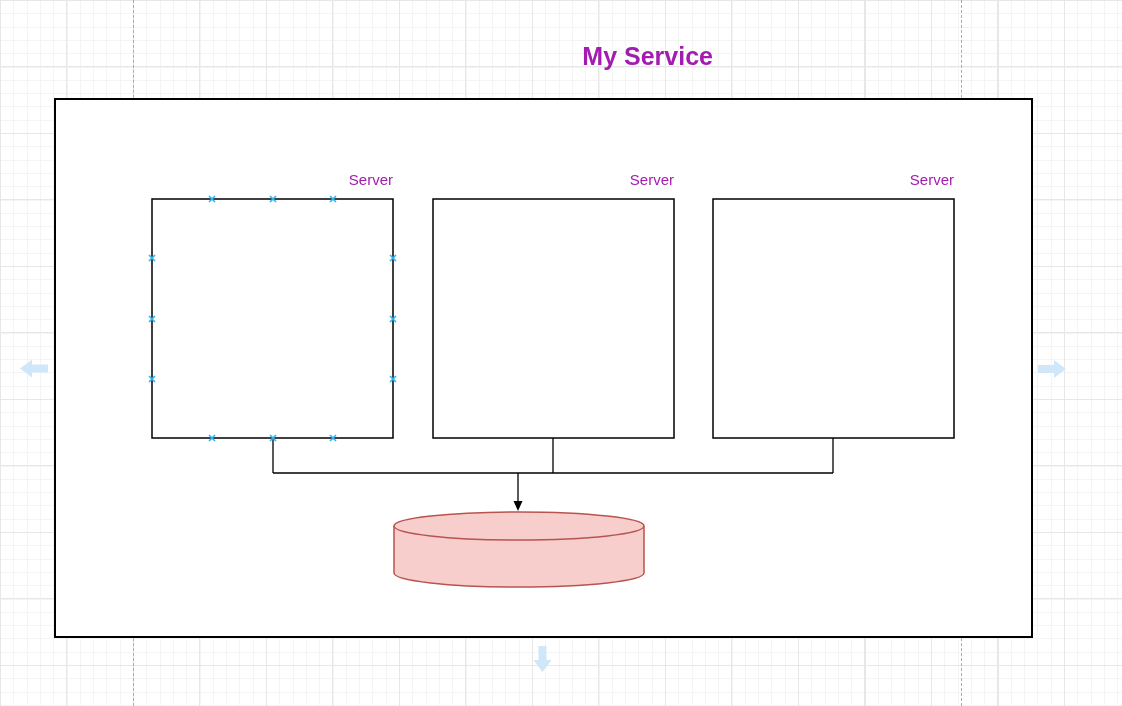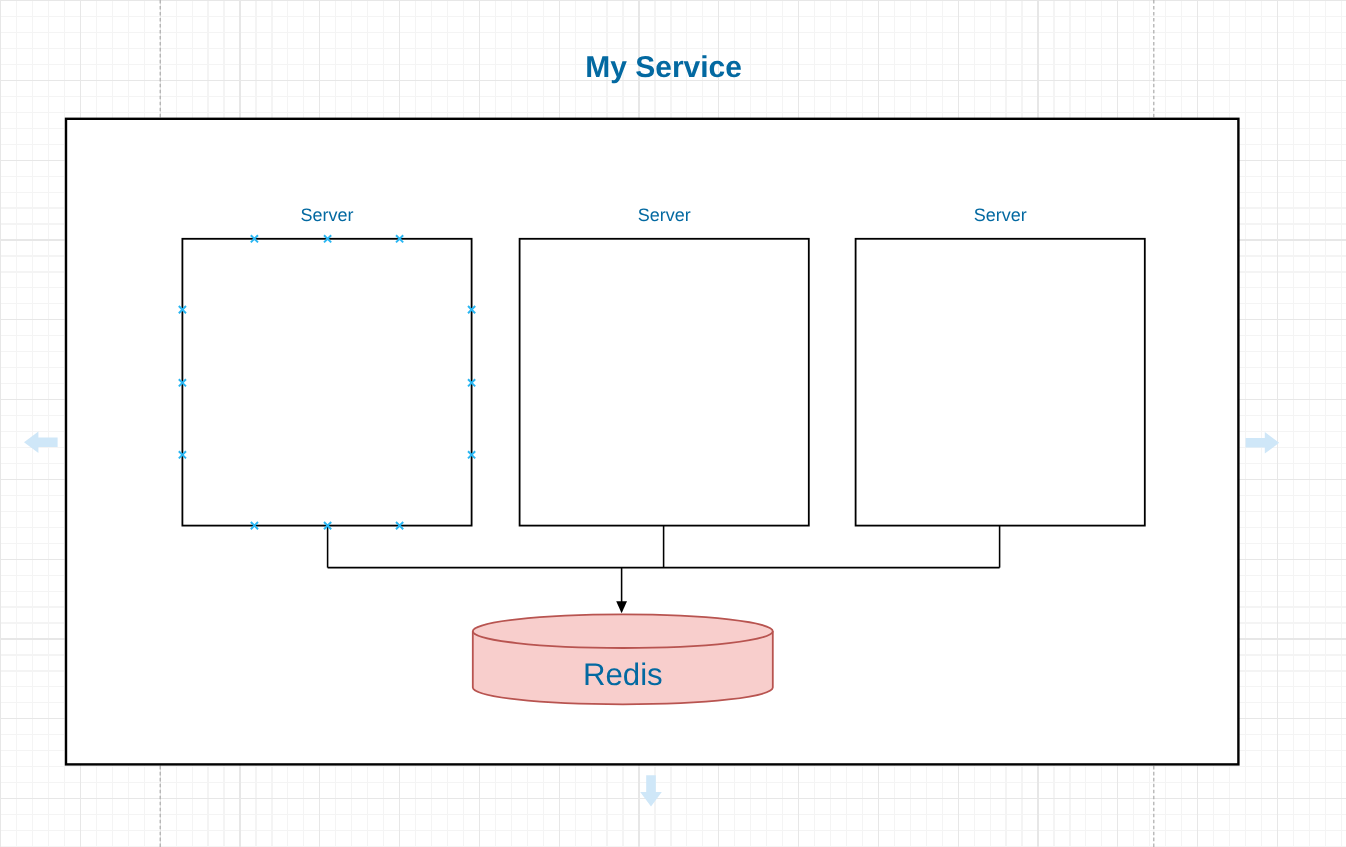--- a/index.html
+++ b/index.html
@@ -35,22 +35,22 @@
   }
   .page-break.left  { left: 133px; }
   .page-break.right { left: 961px; }
   .shapes {
     position: absolute;
     left: 0;
     top: 0;
   }
   .label {
     position: absolute;
-    text-align: center;
-    color: #0369a1;
+    text-align: right;
+    color: #a21caf;
     line-height: 1.2;
     white-space: nowrap;
     pointer-events: none;
   }
   .diagram-title {
     left: 393px;
     top: 41px;
     width: 320px;
     font-size: 25px;
     font-weight: bold;
@@ -126,14 +126,13 @@
       </g>
     </g>
   </svg>
 
   <div class="label diagram-title">My Service</div>
 
   <div class="label server-label s1">Server</div>
   <div class="label server-label s2">Server</div>
   <div class="label server-label s3">Server</div>
 
-  <div class="label redis-label">Redis</div>
 </div>
 
 </body></html>

